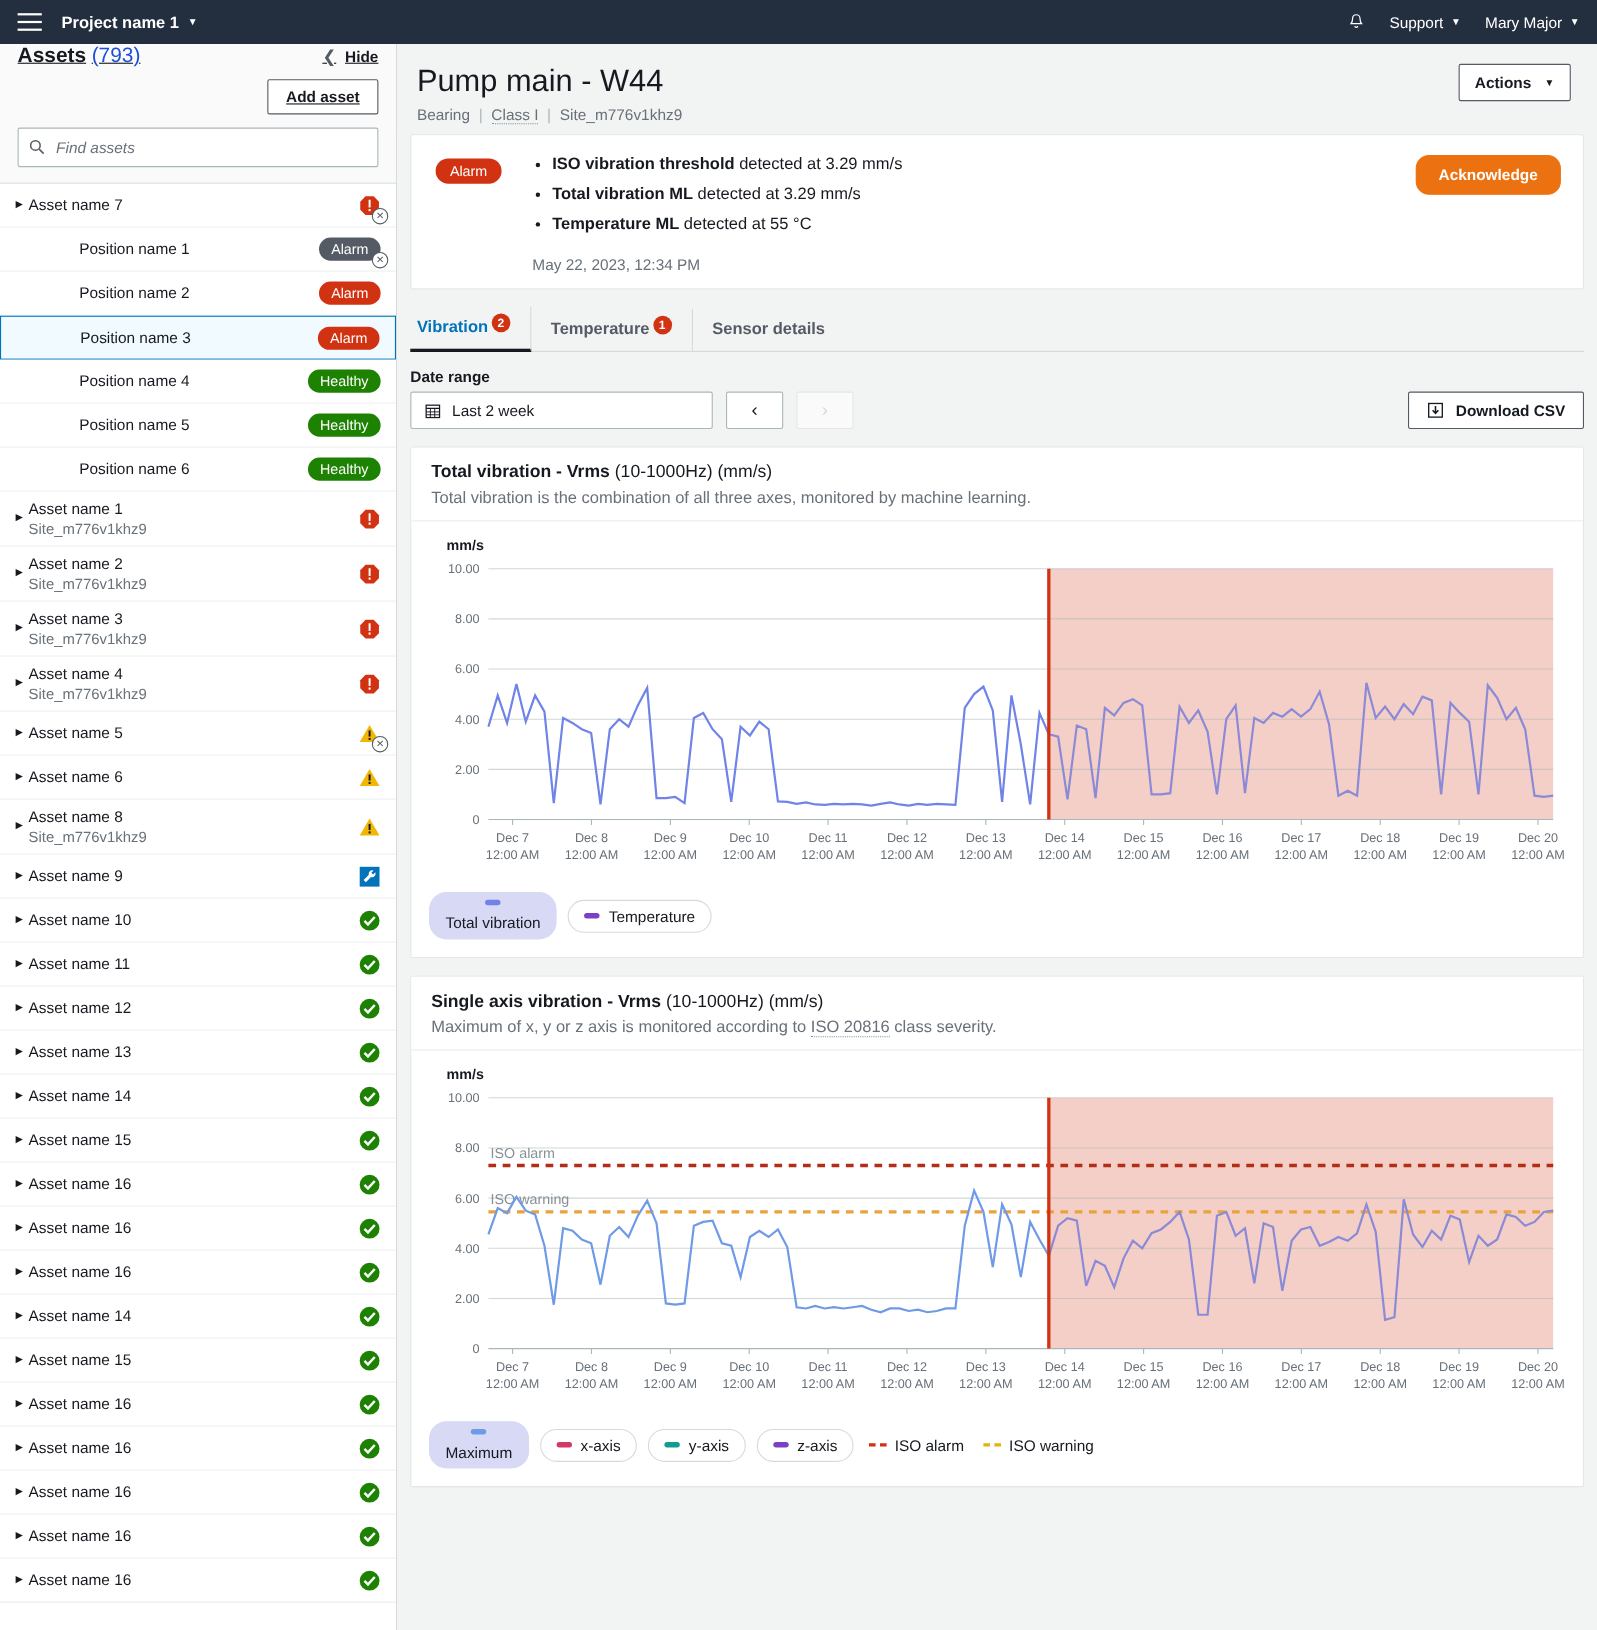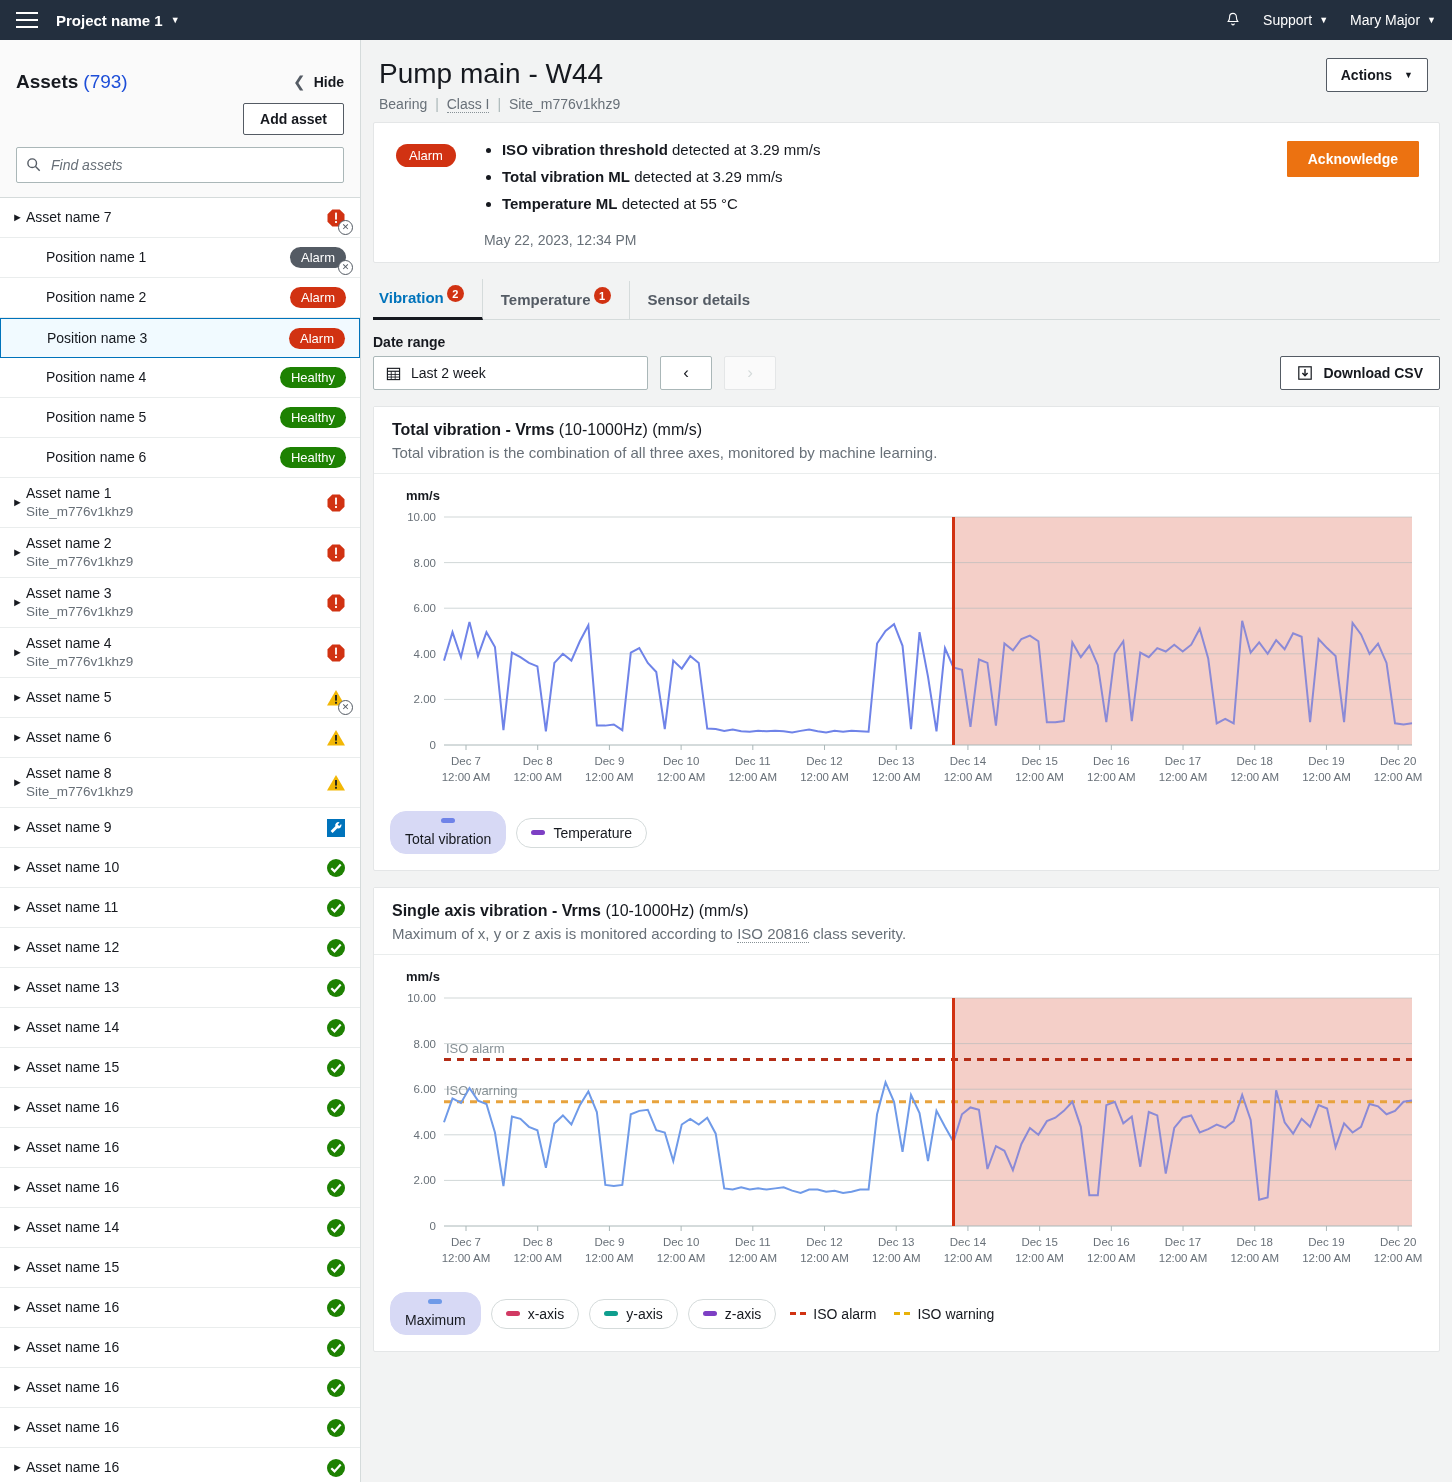--- a/index.html
+++ b/index.html
@@ -27,21 +27,21 @@
   .topnav .rightgrp{ display:flex; align-items:center; gap:22px; font-size:14px;}
   .topnav .rightgrp .it{ display:flex; align-items:center; gap:7px; cursor:pointer;}
   .bell{ width:16px;height:16px; display:inline-block;}
 
   
   .shell{ display:flex; height:1442px; }
   .sidebar{
     width:361px; border-right:1px solid #d5dbdb; background:#fff;
     display:flex; flex-direction:column; overflow:hidden;
   }
-  .sb-head{ padding:31px 16px 0 16px; background:#fafafa;}
+  .sb-head{ padding:0 16px 0 16px; background:#fafafa;text-decoration:underline;}
   .sb-title-row{ display:flex; align-items:center;}
   .sb-title{ font-size:19px; font-weight:bold;}
   .sb-count{ font-size:19px; font-weight:normal; color:#1d4ed8; margin-left:5px;}
   .sb-hide{ margin-left:auto; display:flex; align-items:center; gap:8px; color:#16191f; font-weight:bold; font-size:14px; cursor:pointer;}
   .chev-l{ font-size:15px; color:#545b64; font-weight:normal;}
   .sb-addrow{ display:flex; justify-content:flex-end; margin-top:10px;}
   .btn{
     border:1px solid #545b64; border-radius:2px; background:#fff;
     color:#16191f; font-weight:bold; font-size:14px; padding:7px 16px; cursor:pointer;
     font-family:"Liberation Sans", sans-serif;
@@ -57,21 +57,21 @@
 
   .asset-list{ flex:1; overflow:hidden; border-top:1px solid #d5dbdb;}
   .row{
     display:flex; align-items:center; min-height:40px;
     border-bottom:1px solid #eaeded; padding:4px 14px 4px 12px; cursor:pointer; background:#fff;
   }
   .row.tall{ min-height:50px;}
   .row .tri{ width:14px; color:#16191f; font-size:11px; flex:0 0 14px; line-height:1;}
   .row .nm{ flex:1; font-size:14px; color:#16191f; line-height:1.35;}
   .row .sub{ display:block; color:#687078; font-size:13.5px;}
-  .row.pos{ padding-left:46px; min-height:40px;}
+  .row.pos{ padding-left:72px; min-height:40px;}
   .row.selected{ background:#f1faff; border:1px solid #0073bb; }
   .badge{
     border-radius:12px; padding:3px 11px; font-size:13px; color:#fff; font-weight:normal; white-space:nowrap;
   }
   .badge.alarm{ background:#d13212;}
   .badge.alarm.muted{ background:#545b64;}
   .badge.healthy{ background:#1d8102;}
   .stack{ position:relative; display:inline-flex; align-items:center;}
   .mutedot{
     position:absolute; right:-7px; bottom:-7px; width:15px; height:15px; border-radius:50%;
@@ -92,21 +92,21 @@
 
   .card{ background:#fff; border:1px solid #e4e6e7; border-radius:2px; margin:0 12px 16px 12px;}
   .alarm-card{ display:flex; padding:18px 20px 14px 22px; align-items:flex-start;}
   .alarm-pill{ background:#d13212; color:#fff; border-radius:12px; font-size:13px; padding:4px 13px; margin-top:3px;}
   .alarm-body{ margin-left:28px; flex:1;}
   .alarm-body ul{ margin:0; padding-left:18px;}
   .alarm-body li{ font-size:15px; margin-bottom:10px; color:#16191f;}
   .alarm-body li b{ font-weight:bold;}
   .alarm-ts{ margin-top:20px; color:#687078; font-size:14px;}
   .ack{ background:#ec7211; border:1px solid #ec7211; color:#fff; font-weight:bold; font-size:14px;
-    padding:9px 20px; border-radius:1px; cursor:pointer; font-family:"Liberation Sans",sans-serif;}
+    padding:9px 20px; border-radius:12px; cursor:pointer; font-family:"Liberation Sans",sans-serif;}
 
   .tabs{ margin:10px 12px 0 12px; display:flex; align-items:flex-end; border-bottom:1px solid #d5dbdb;}
   .tab{ display:flex; align-items:flex-start; gap:3px; padding:10px 18px 11px 6px; font-weight:bold;
     font-size:15px; color:#545b64; cursor:pointer; position:relative; border-right:1px solid #d5dbdb; margin-right:0;}
   .tab:last-child{ border-right:none;}
   .tab.active{ color:#0073bb; border-bottom:3px solid #16191f; margin-bottom:-1px;}
   .tab .tbadge{ background:#d13212; color:#fff; font-size:11px; width:17px; height:17px; border-radius:50%;
     display:flex; align-items:center; justify-content:center; font-weight:bold; position:relative; top:-4px;}
   .tabpad{ padding-left:18px;}
 

